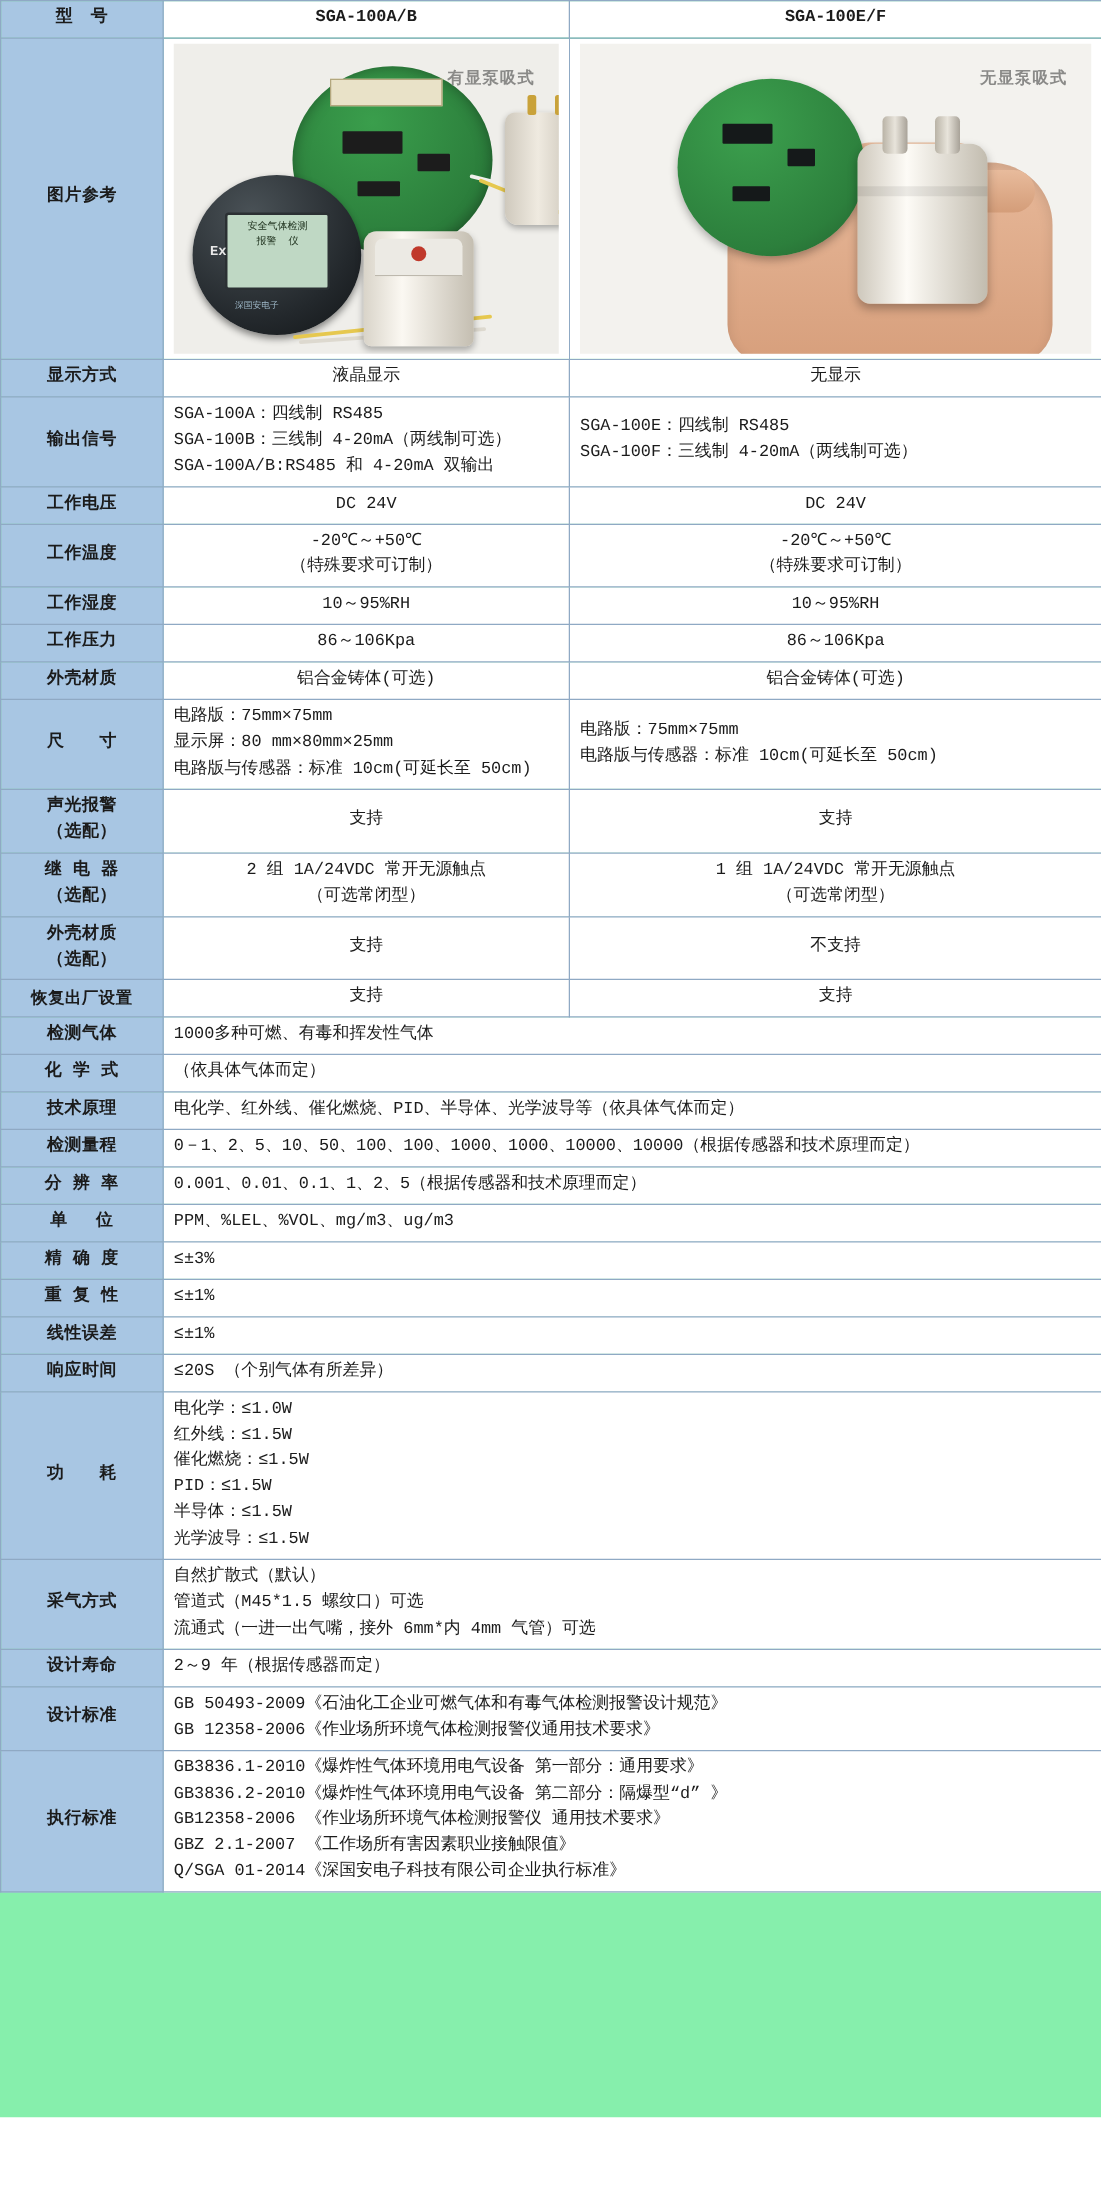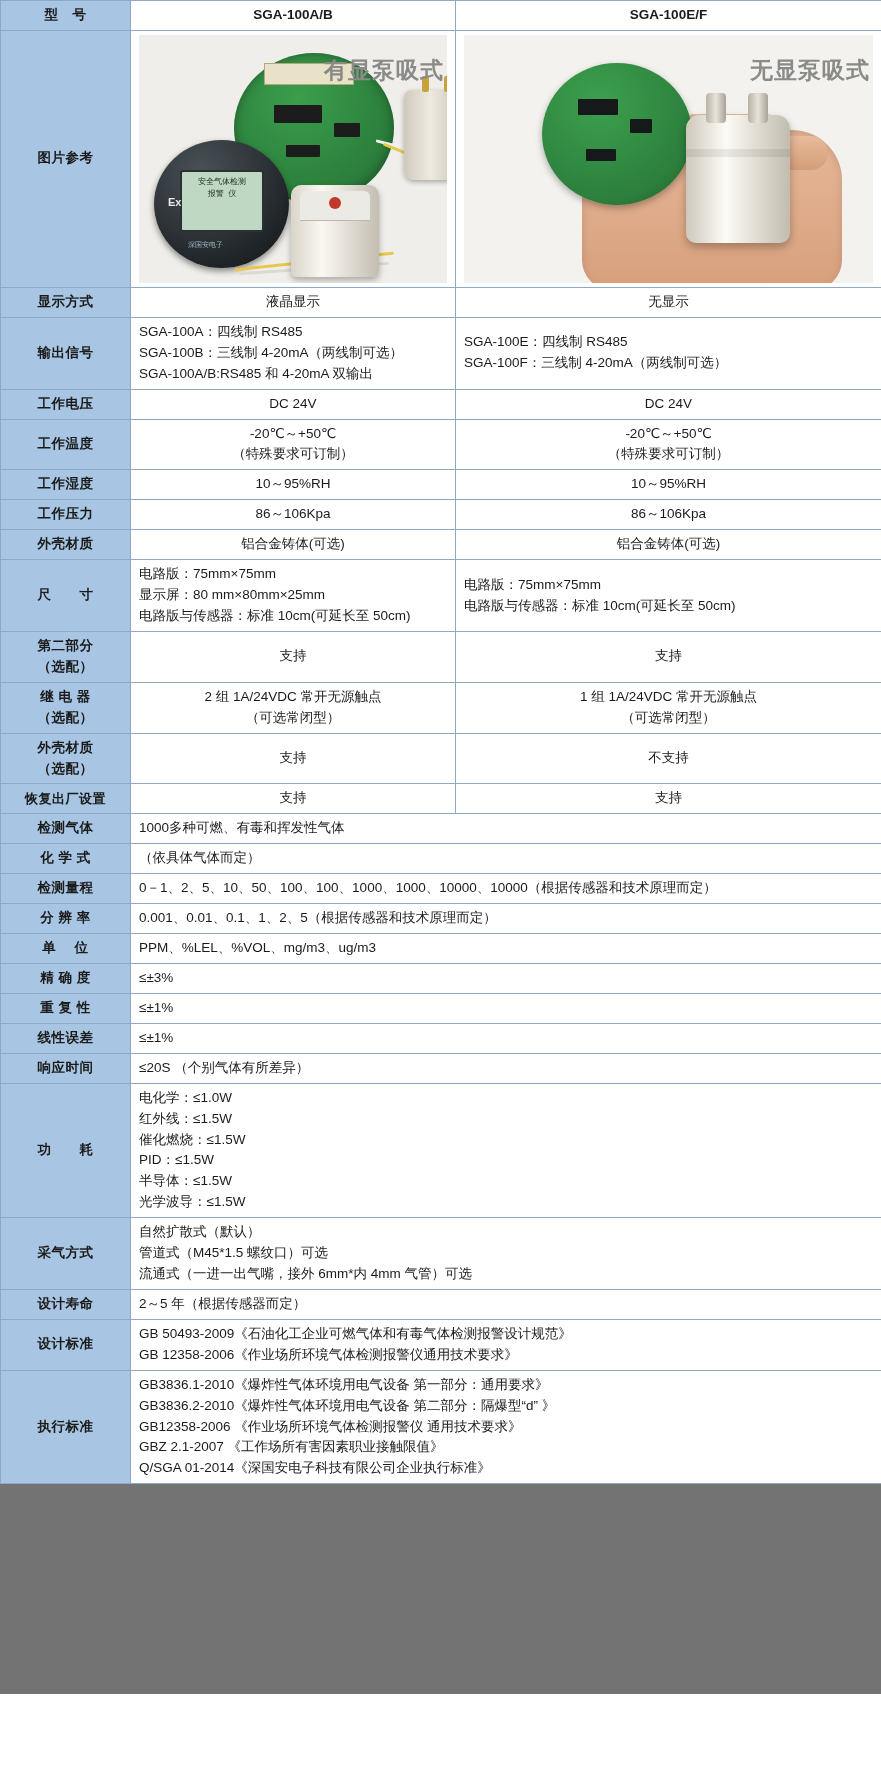--- a/index.html
+++ b/index.html
@@ -7,21 +7,22 @@
     margin: 0;
     padding: 0;
     background: #ffffff;
     font-family: "Liberation Sans", "DejaVu Sans", sans-serif;
   }
   .sheet {
     width: 881px;
     height: 1694px;
     position: relative;
     overflow: hidden;
-    background: #737373;
+    background: #86efac;
+    font-family: Liberation Mono, monospace;
   }
   table.spec {
     width: 881px;
     border-collapse: collapse;
     table-layout: fixed;
   }
   table.spec td {
     border: 1px solid #8fa9c4;
     font-size: 13.5px;
     color: #1b1b1b;
@@ -53,22 +54,22 @@
     position: relative;
     width: 100%;
     height: 248px;
     overflow: hidden;
   }
   .photo.left { background: #efeeea; }
   .photo.right { background: #f3f2ee; text-align: right; }
   .photo-tag {
     position: absolute;
     top: 18px;
-    right: 3px;
-    font-size: 23px;
+    right: 19px;
+    font-size: 13px;
     color: #8a8a88;
     font-weight: bold;
     letter-spacing: 1px;
     z-index: 8;
   }
   
   .pcb-green {
     position: absolute;
     background: #2e8b40;
     border-radius: 50%;
@@ -294,21 +295,21 @@
     </td>
     <td class="val-left multiline">
       <div>电路版：75mm×75mm</div>
       <div>电路版与传感器：标准 10cm(可延长至 50cm)</div>
     </td>
   </tr>
 
 
   <tr>
     <td class="label">
-      <div>第二部分</div>
+      <div>声光报警</div>
       <div>（选配）</div>
     </td>
     <td class="val-center">支持</td>
     <td class="val-center">支持</td>
   </tr>
 
   <tr>
     <td class="label">
       <div>继 电 器</div>
       <div>（选配）</div>
@@ -341,20 +342,24 @@
   <tr>
     <td class="label">检测气体</td>
     <td class="val-left" colspan="2">1000多种可燃、有毒和挥发性气体</td>
   </tr>
 
   <tr>
     <td class="label">化 学 式</td>
     <td class="val-left" colspan="2">（依具体气体而定）</td>
   </tr>
 
+  <tr>
+    <td class="label">技术原理</td>
+    <td class="val-left" colspan="2">电化学、红外线、催化燃烧、PID、半导体、光学波导等（依具体气体而定）</td>
+  </tr>
 
   <tr>
     <td class="label">检测量程</td>
     <td class="val-left" colspan="2">0－1、2、5、10、50、100、100、1000、1000、10000、10000（根据传感器和技术原理而定）</td>
   </tr>
 
   <tr>
     <td class="label">分 辨 率</td>
     <td class="val-left" colspan="2">0.001、0.01、0.1、1、2、5（根据传感器和技术原理而定）</td>
   </tr>
@@ -400,21 +405,21 @@
     <td class="label">采气方式</td>
     <td class="val-left multiline" colspan="2">
       <div>自然扩散式（默认）</div>
       <div>管道式（M45*1.5 螺纹口）可选</div>
       <div>流通式（一进一出气嘴，接外 6mm*内 4mm 气管）可选</div>
     </td>
   </tr>
 
   <tr>
     <td class="label">设计寿命</td>
-    <td class="val-left" colspan="2">2～5 年（根据传感器而定）</td>
+    <td class="val-left" colspan="2">2～9 年（根据传感器而定）</td>
   </tr>
 
   <tr>
     <td class="label">设计标准</td>
     <td class="val-left multiline" colspan="2">
       <div>GB 50493-2009《石油化工企业可燃气体和有毒气体检测报警设计规范》</div>
       <div>GB 12358-2006《作业场所环境气体检测报警仪通用技术要求》</div>
     </td>
   </tr>
 

